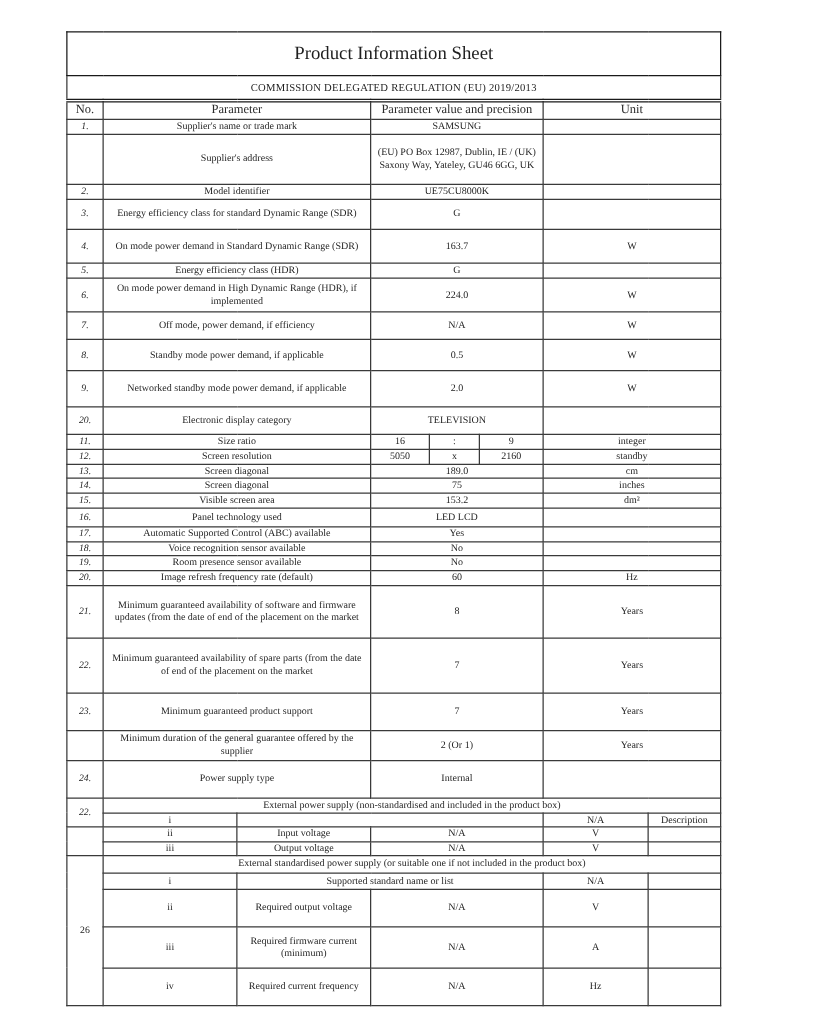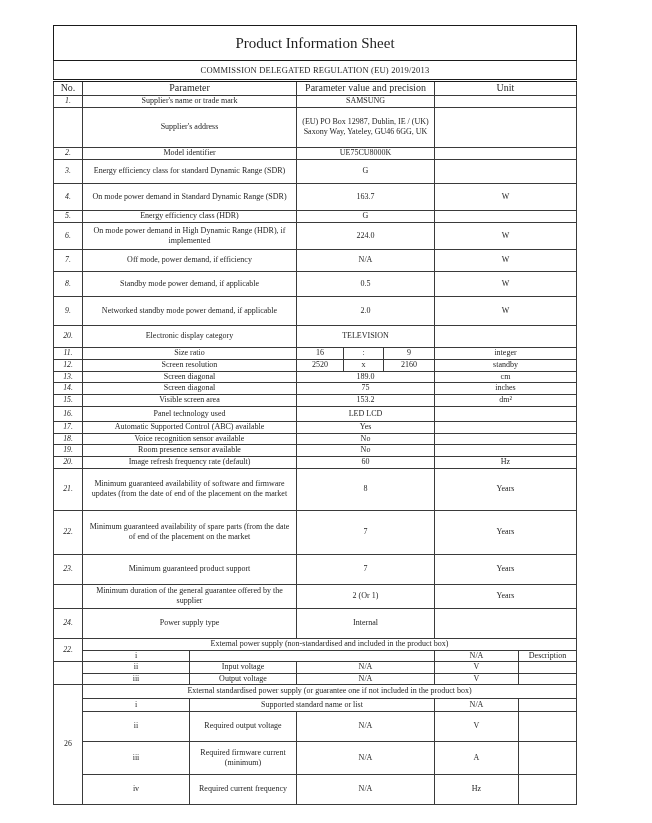--- a/index.html
+++ b/index.html
@@ -121,21 +121,21 @@
     <td class="no">11.</td>
     <td colspan="2">Size ratio</td>
     <td>16</td>
     <td>:</td>
     <td>9</td>
     <td colspan="2">integer</td>
   </tr>
   <tr style="height:12px">
     <td class="no">12.</td>
     <td colspan="2">Screen resolution</td>
-    <td>2520</td>
+    <td>5050</td>
     <td>x</td>
     <td>2160</td>
     <td colspan="2">standby</td>
   </tr>
 
   <tr style="height:11px">
     <td class="no">13.</td>
     <td colspan="2">Screen diagonal</td>
     <td colspan="3">189.0</td>
     <td colspan="2">cm</td>
@@ -234,21 +234,21 @@
   <tr style="height:11px">
     <td>iii</td>
     <td>Output voltage</td>
     <td colspan="3">N/A</td>
     <td>V</td>
     <td></td>
   </tr>
 
   <tr style="height:14px">
     <td class="no upright" rowspan="5">26</td>
-    <td colspan="7">External standardised power supply (or guarantee one if not included in the product box)</td>
+    <td colspan="7">External standardised power supply (or suitable one if not included in the product box)</td>
   </tr>
   <tr style="height:13px">
     <td>i</td>
     <td colspan="4">Supported standard name or list</td>
     <td>N/A</td>
     <td></td>
   </tr>
   <tr style="height:30px">
     <td>ii</td>
     <td>Required output voltage</td>

